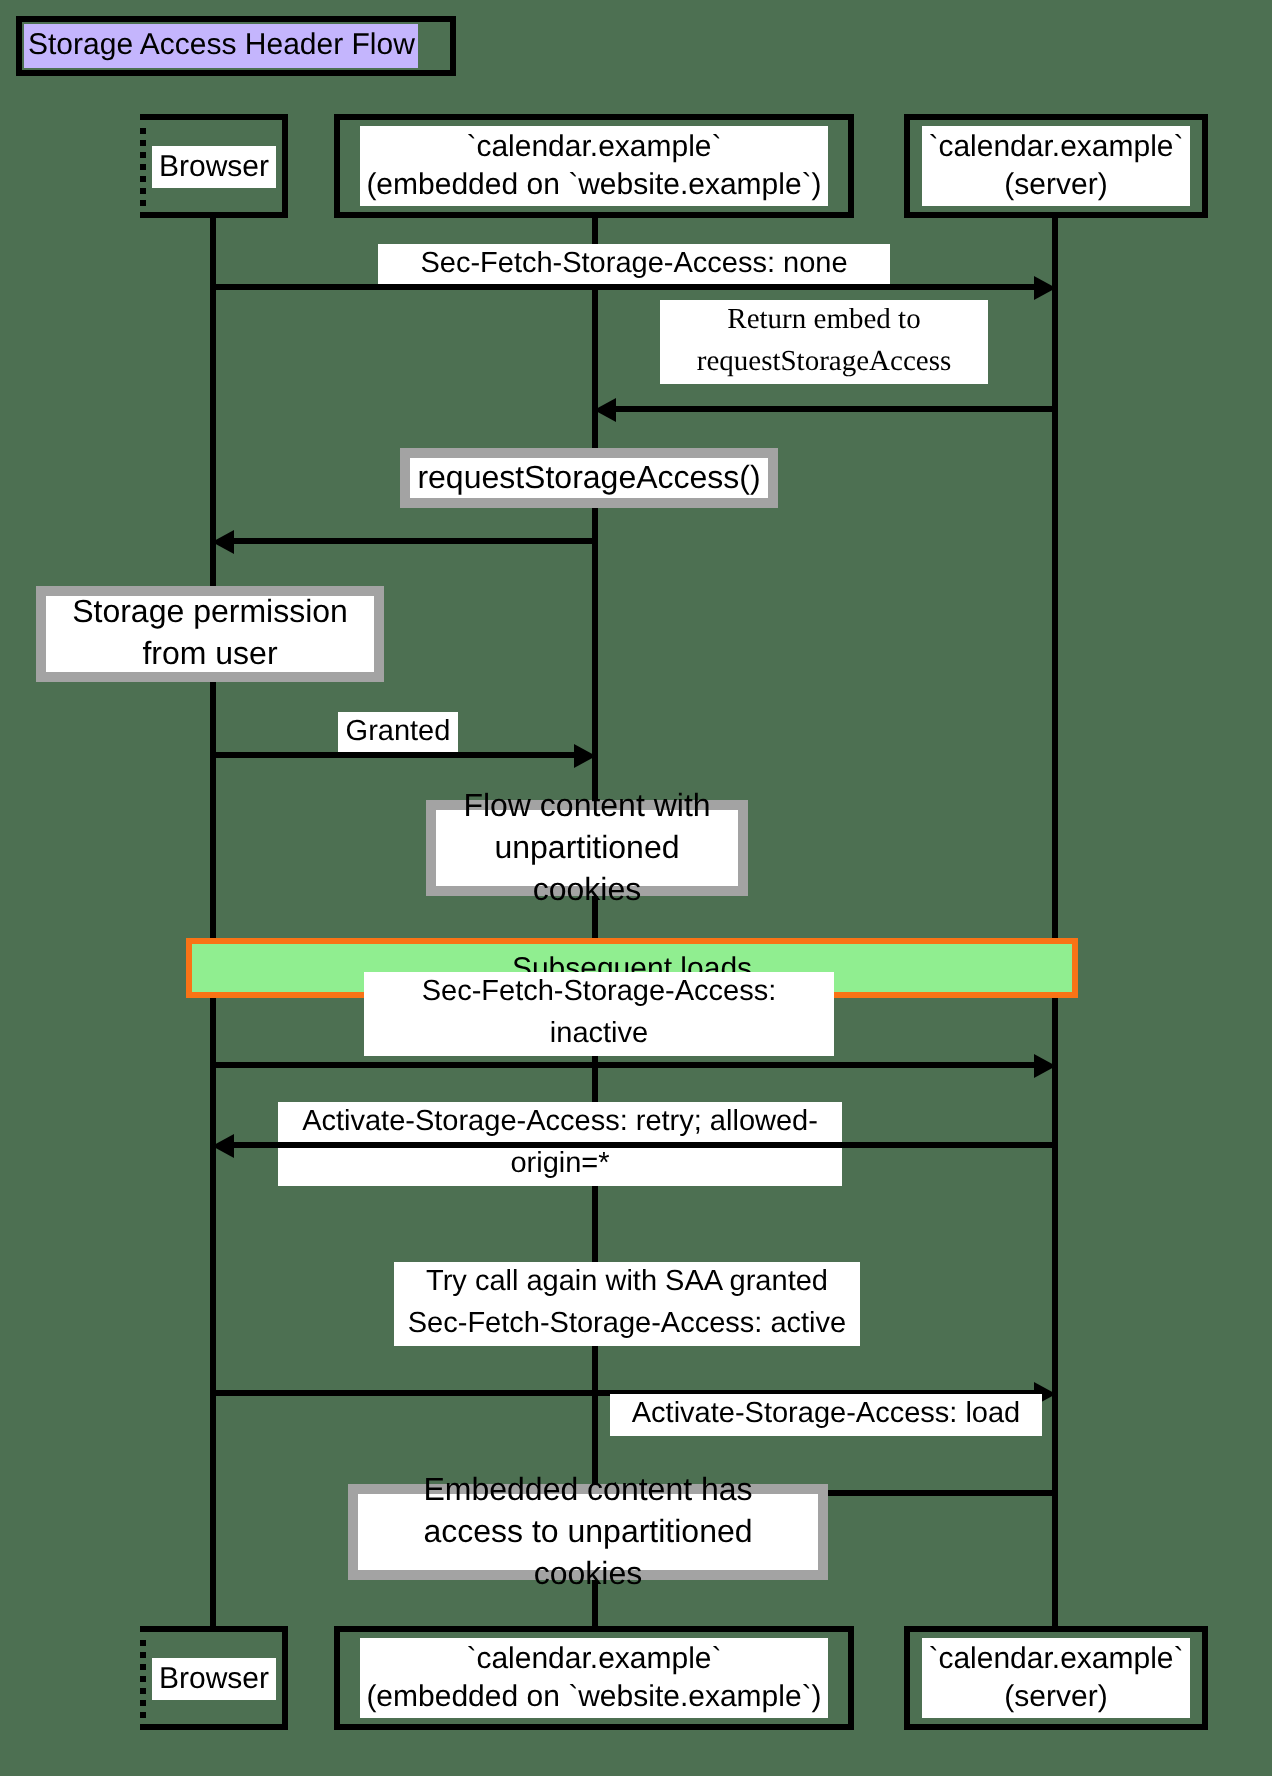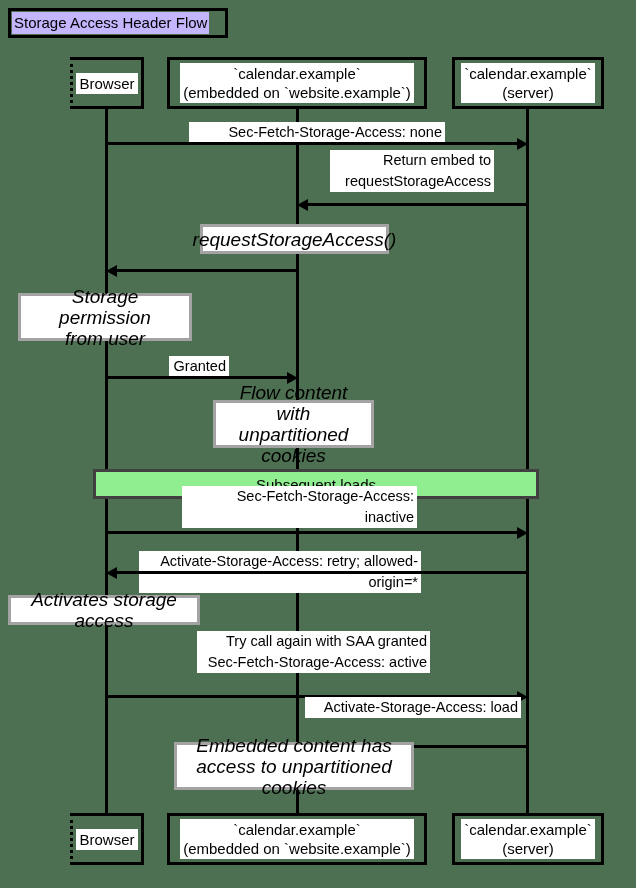--- a/index.html
+++ b/index.html
@@ -80,46 +80,45 @@
   .arrow-head.left {
     border-right: 11px solid #000;
   }
   
   .msg-label {
     position: absolute;
     background: #ffffff;
     color: #000;
     font-size: 14.5px;
     line-height: 21px;
-    text-align: right;
+    text-align: center;
     white-space: pre-line;
     padding: 0 3px;
     box-sizing: border-box;
   }
   
   .note-box {
     position: absolute;
     background: #ffffff;
-    border: 3px solid #a3a3a3;
-    color: #000;
-    font-size: 19px;
+    border: 5px solid #a3a3a3;
+    color: #000;
+    font-size: 16px;
     line-height: 21px;
     text-align: center;
     white-space: pre-line;
     box-sizing: border-box;
     display: flex;
     align-items: center;
     justify-content: center;
     padding: 3px 6px;
-    font-style: italic;
   }
   
   .section-band {
     position: absolute;
-    border: 3px solid #404040;
+    border: 3px solid #f97316;
     box-sizing: border-box;
     display: flex;
     align-items: center;
     justify-content: center;
     color: #000;
     font-size: 15px;
     font-weight: 400;
   }
 </style>
 </head>
@@ -145,21 +144,21 @@
   </div>
 
   <div class="lifeline" style="left:105px; top:109px; height:704px;"></div>
   <div class="lifeline" style="left:296px; top:109px; height:704px;"></div>
   <div class="lifeline" style="left:526px; top:109px; height:704px;"></div>
 
   <div class="msg-label" style="left:189px; top:122px; width:256px;">Sec-Fetch-Storage-Access: none</div>
   <div class="arrow-line" style="left:106px; top:142px; width:415px;"></div>
   <div class="arrow-head right" style="left:517px; top:137.5px;"></div>
 
-  <div class="msg-label" style="left:330px; top:150px; width:164px;">Return embed to
+  <div class="msg-label" style="left:330px; top:150px; width:164px;font-family:Liberation Serif, serif;">Return embed to
 requestStorageAccess</div>
   <div class="arrow-line" style="left:305px; top:203px; width:222px;"></div>
   <div class="arrow-head left" style="left:297px; top:198.5px;"></div>
 
   <div class="note-box" style="left:200px; top:224px; width:189px; height:30px;">requestStorageAccess()</div>
   <div class="arrow-line" style="left:114px; top:269px; width:183px;"></div>
   <div class="arrow-head left" style="left:106px; top:264.5px;"></div>
 
   <div class="note-box" style="left:18px; top:293px; width:174px; height:48px;">Storage permission
 from user</div>
@@ -176,21 +175,20 @@
   </div>
 
   <div class="msg-label" style="left:182px; top:486px; width:235px;">Sec-Fetch-Storage-Access: inactive</div>
   <div class="arrow-line" style="left:106px; top:531px; width:415px;"></div>
   <div class="arrow-head right" style="left:517px; top:526.5px;"></div>
 
   <div class="msg-label" style="left:139px; top:551px; width:282px;">Activate-Storage-Access: retry; allowed-origin=*</div>
   <div class="arrow-line" style="left:114px; top:571px; width:413px;"></div>
   <div class="arrow-head left" style="left:106px; top:566.5px;"></div>
 
-  <div class="note-box" style="left:8px; top:595px; width:192px; height:30px;">Activates storage access</div>
 
   <div class="msg-label" style="left:197px; top:631px; width:233px;">Try call again with SAA granted
 Sec-Fetch-Storage-Access: active</div>
   <div class="arrow-line" style="left:106px; top:695px; width:415px;"></div>
   <div class="arrow-head right" style="left:517px; top:690.5px;"></div>
 
   <div class="msg-label" style="left:305px; top:697px; width:216px;">Activate-Storage-Access: load</div>
   <div class="arrow-line" style="left:305px; top:745px; width:222px;"></div>
   <div class="arrow-head left" style="left:297px; top:740.5px;"></div>
 

